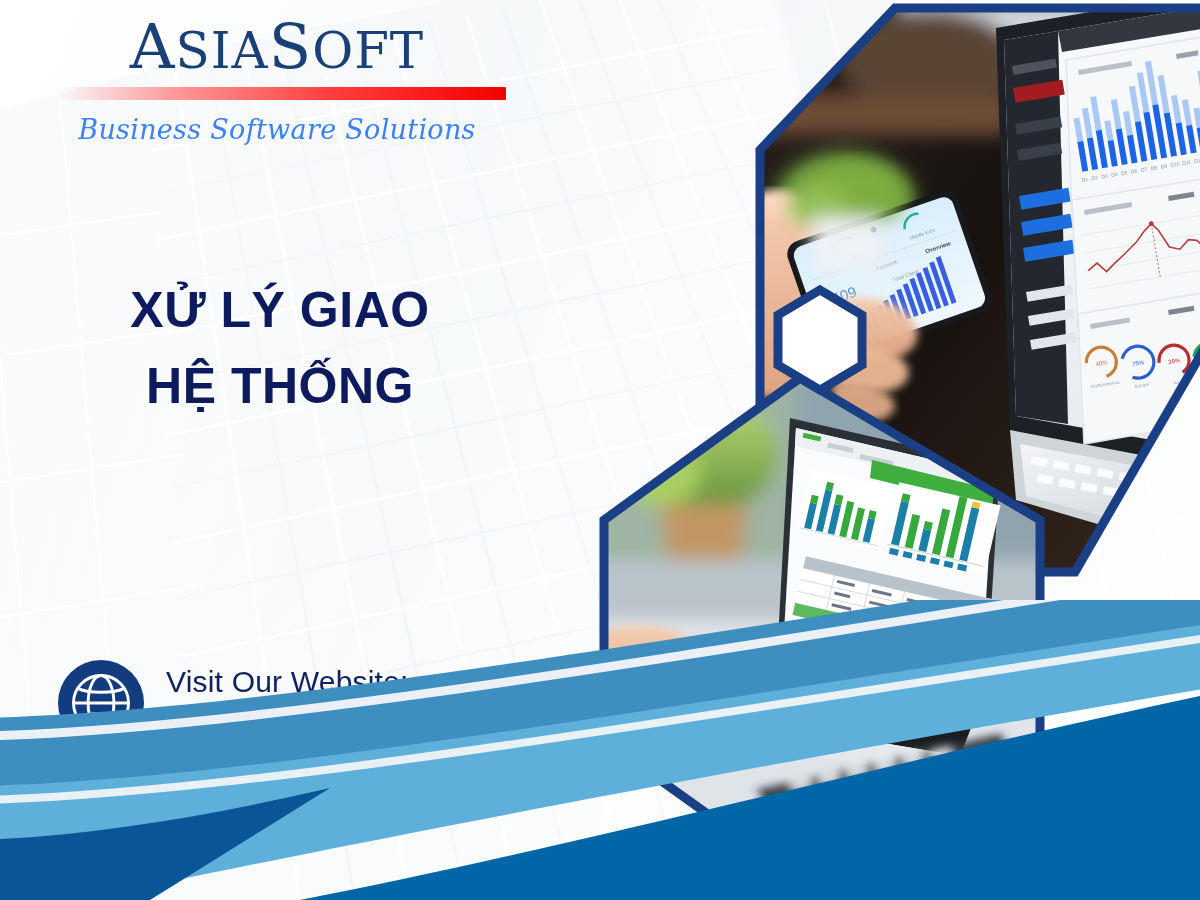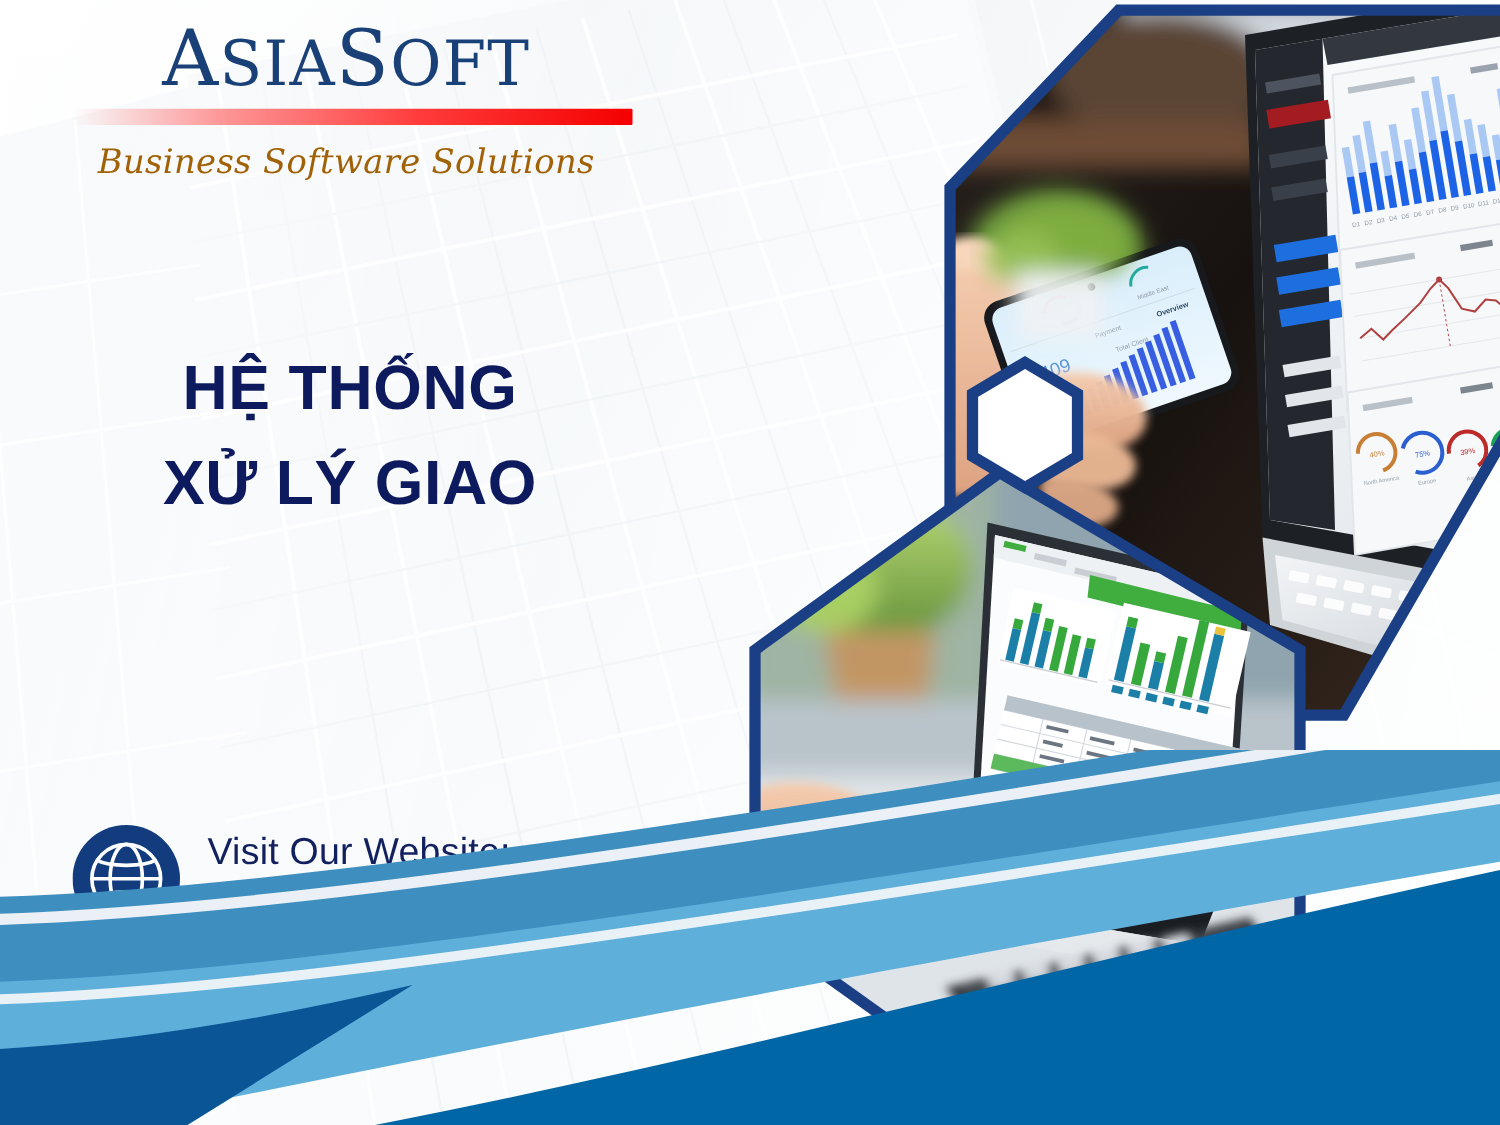--- a/index.html
+++ b/index.html
@@ -51,21 +51,21 @@
     margin: 8px 6px 0 16px;
     border-radius: 1px;
     background: linear-gradient(90deg, rgba(255,255,255,0) 0%, rgba(255,120,120,0.75) 26%, #ff3b3b 62%, #f50000 100%);
   }
   .logo-tag {
     margin-top: 14px;
     text-align: center;
     font-family: "DejaVu Serif", serif;
     font-style: italic;
     font-size: 27px;
-    color: #a16207;
+    color: #3b82f6;
     letter-spacing: 0.3px;
     white-space: nowrap;
   }
 
   
   .headline {
     position: absolute;
     left: 30px;
     top: 272px;
     width: 500px;
@@ -643,22 +643,22 @@
     </svg>
   </div>
 
   <div class="logo-block">
     <div class="logo-word"><span class="cap">A</span><span class="sc">SIA</span><span class="cap">S</span><span class="sc">OFT</span></div>
     <div class="logo-rule"></div>
     <div class="logo-tag">Business Software Solutions</div>
   </div>
 
   <div class="headline">
+    <span class="hl-line">XỬ LÝ GIAO</span>
     <span class="hl-line">HỆ THỐNG</span>
-    <span class="hl-line">XỬ LÝ GIAO</span>
   </div>
 
   <div class="website">
     <svg class="globe" viewBox="0 0 100 100">
       <circle cx="50" cy="50" r="50" fill="#123c7e"></circle>
       <g fill="none" stroke="#ffffff" stroke-width="3.4">
         <circle cx="50" cy="50" r="32"></circle>
         <ellipse cx="50" cy="50" rx="15" ry="32"></ellipse>
         <line x1="18" y1="50" x2="82" y2="50"></line>
         <path d="M23,33 C34,39 66,39 77,33"></path>

